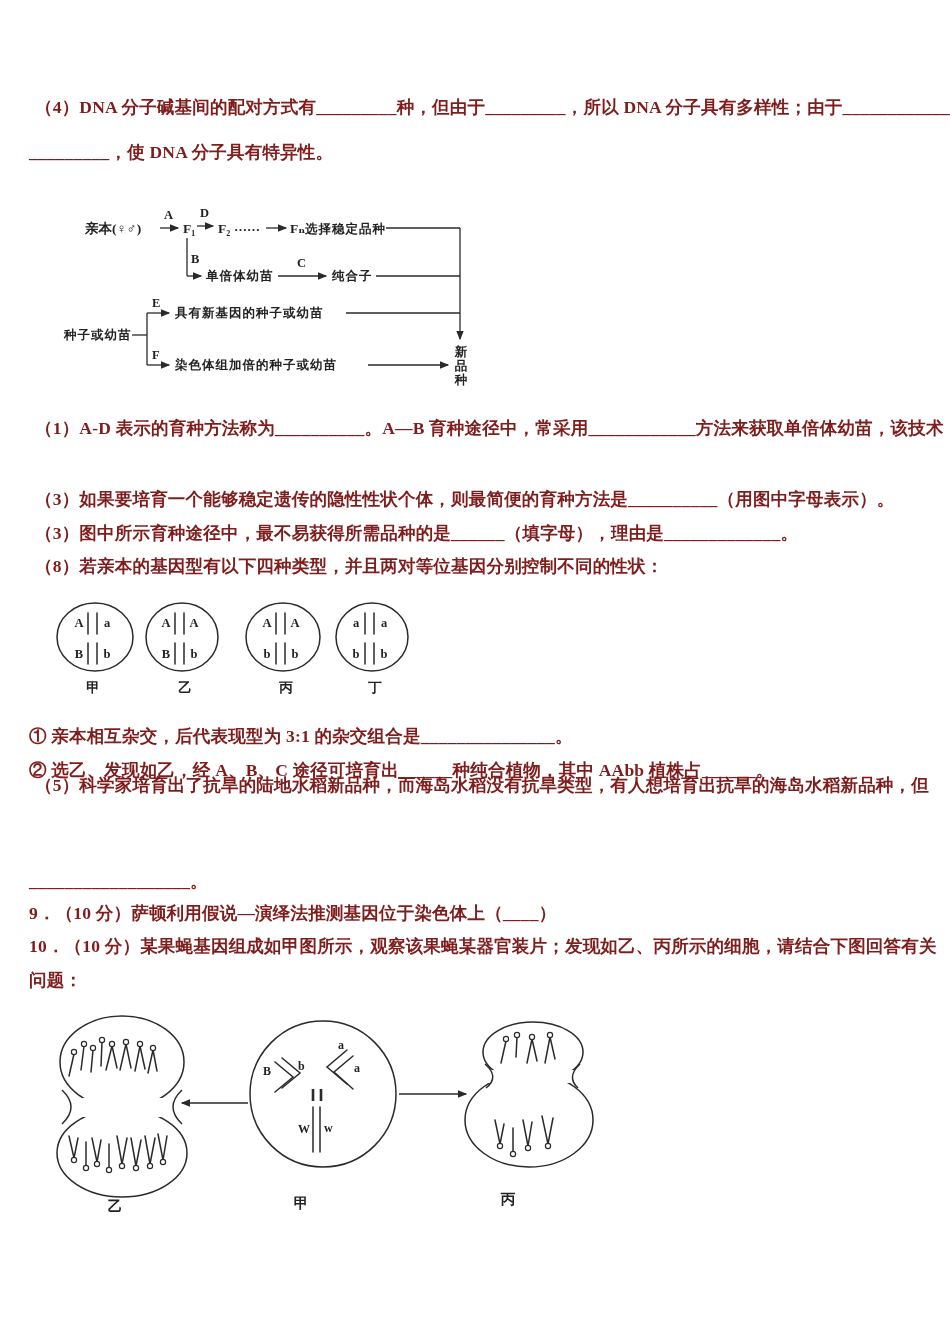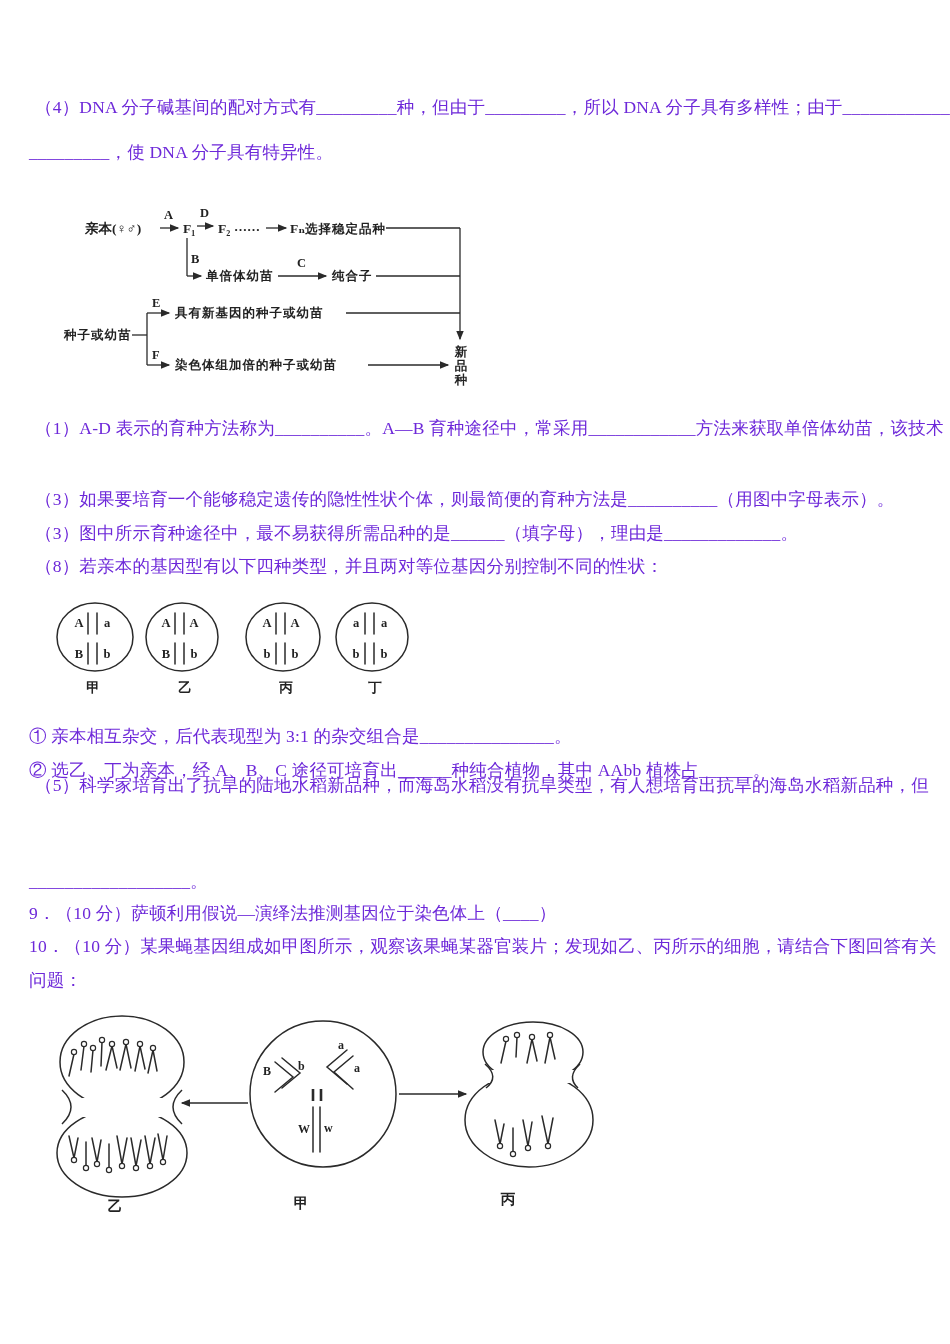--- a/index.html
+++ b/index.html
@@ -1,19 +1,19 @@
 <!DOCTYPE html>
 <html><head>
 <meta charset="utf-8">
 <style>
   html,body{margin:0;padding:0;background:#ffffff;}
   #page{position:relative;width:950px;height:1344px;background:#ffffff;overflow:hidden;
         font-family:"Liberation Serif","DejaVu Serif",serif;color:#1b1b1b;}
-  .line{position:absolute;left:29px;white-space:nowrap;font-size:17.5px;font-weight:400;
-        letter-spacing:.2px;color:#6d28d9;}
+  .line{position:absolute;left:29px;white-space:nowrap;font-size:17.5px;font-weight:700;
+        letter-spacing:.2px;color:#7f1d1d;}
   .indent{left:35px;}
   svg{position:absolute;}
   svg text{font-family:"Liberation Serif","DejaVu Serif",serif;fill:#222;font-weight:600;}
   .sline{stroke:#2a2a2a;stroke-width:1.3;fill:none;}
   .thick{stroke:#2a2a2a;stroke-width:2.6;fill:none;}
   .cellshape{stroke:#2a2a2a;stroke-width:1.5;fill:none;}
   .chrom{stroke:#2a2a2a;stroke-width:1.5;fill:none;stroke-linecap:round;}
   .knob{stroke:#2a2a2a;stroke-width:1.2;fill:#ffffff;}
 </style>
 </head>
@@ -21,21 +21,21 @@
 
 <div id="page">
 
   <div class="line indent" style="top:95px">（4）DNA 分子碱基间的配对方式有_________种，但由于_________，所以 DNA 分子具有多样性；由于____________</div>
   <div class="line" style="top:140px">_________，使 DNA 分子具有特异性。</div>
   <div class="line indent" style="top:416px">（1）A-D 表示的育种方法称为__________。A—B 育种途径中，常采用____________方法来获取单倍体幼苗，该技术</div>
   <div class="line indent" style="top:487px">（3）如果要培育一个能够稳定遗传的隐性性状个体，则最简便的育种方法是__________（用图中字母表示）。</div>
   <div class="line indent" style="top:521px">（3）图中所示育种途径中，最不易获得所需品种的是______（填字母），理由是_____________。</div>
   <div class="line indent" style="top:554px">（8）若亲本的基因型有以下四种类型，并且两对等位基因分别控制不同的性状：</div>
   <div class="line" style="top:724px">① 亲本相互杂交，后代表现型为 3:1 的杂交组合是_______________。</div>
-  <div class="line" style="top:758px">② 选乙、丁为亲本，经 A、B、C 途径可培育出______种纯合植物，其中 AAbb 植株占______。</div>
+  <div class="line" style="top:758px">② 选乙、发现如乙，经 A、B、C 途径可培育出______种纯合植物，其中 AAbb 植株占______。</div>
   <div class="line indent" style="top:773px">（5）科学家培育出了抗旱的陆地水稻新品种，而海岛水稻没有抗旱类型，有人想培育出抗旱的海岛水稻新品种，但</div>
   <div class="line" style="top:869px">__________________。</div>
   <div class="line" style="top:901px">9．（10 分）萨顿利用假说—演绎法推测基因位于染色体上（____）</div>
   <div class="line" style="top:934px">10．（10 分）某果蝇基因组成如甲图所示，观察该果蝇某器官装片；发现如乙、丙所示的细胞，请结合下图回答有关</div>
   <div class="line" style="top:968px">问题：</div>
 
   <svg style="left:50px;top:206px" width="430" height="192" viewBox="0 0 430 192">
     <defs>
       <marker id="ah1" markerWidth="9" markerHeight="8" refX="6.5" refY="3" orient="auto">
         <path d="M0,0 L7.5,3 L0,6 Z" fill="#2a2a2a"></path>

